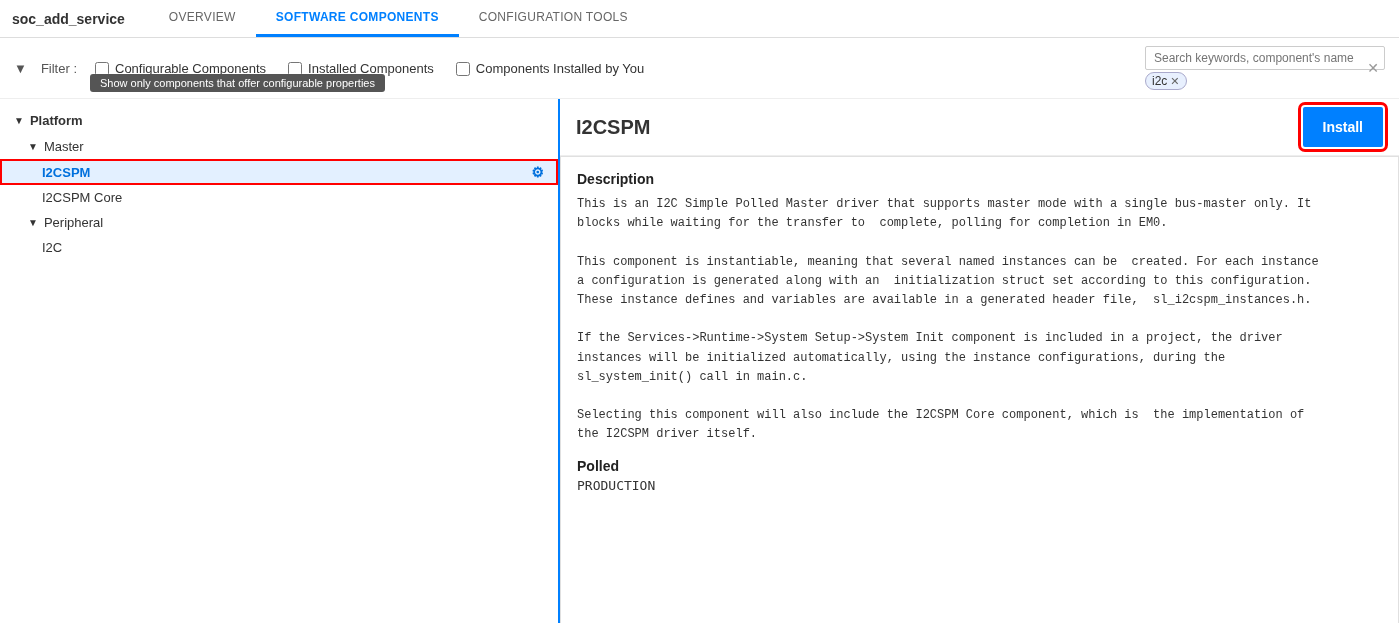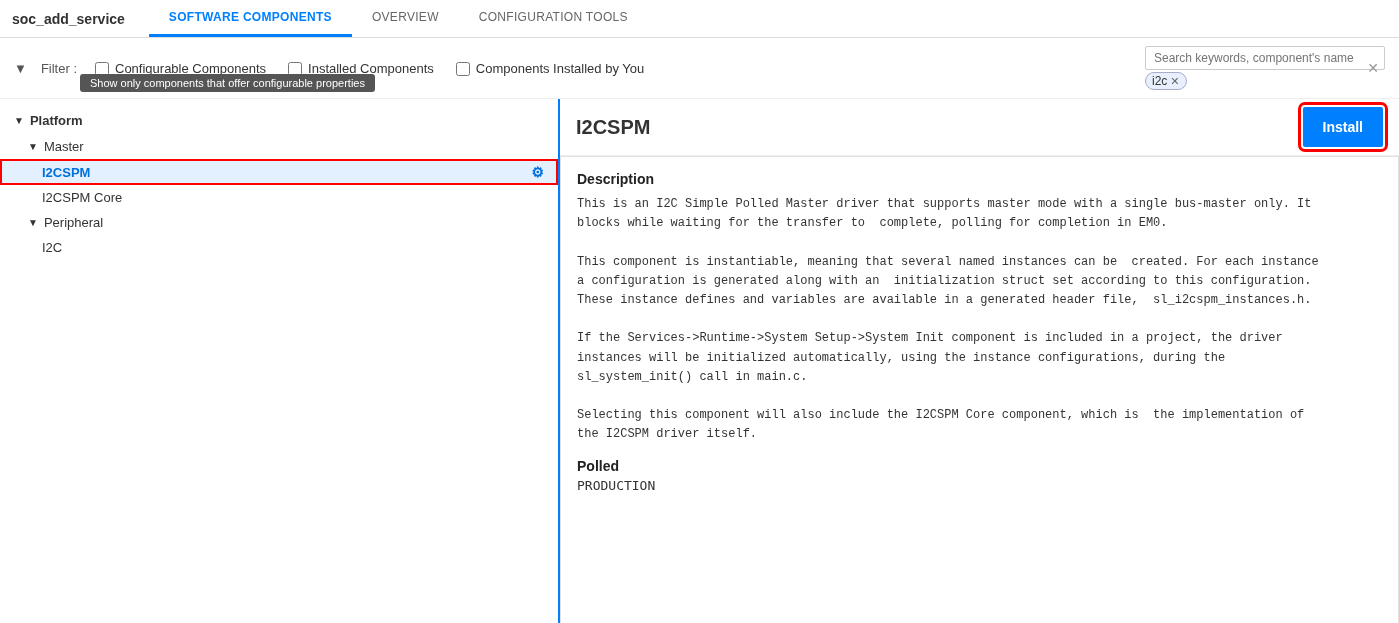--- a/index.html
+++ b/index.html
@@ -133,21 +133,21 @@
 
     
     .tooltip-bar {
       background: #555;
       color: #fff;
       font-size: 11px;
       padding: 3px 10px;
       border-radius: 3px;
       position: absolute;
       top: 36px;
-      left: 80px;
+      left: 90px;
       z-index: 10;
       white-space: nowrap;
     }
 
     
     .main-content {
       display: flex;
       height: calc(623px - 38px - 46px);
       overflow: hidden;
     }
@@ -293,22 +293,22 @@
     .right-body::-webkit-scrollbar { width: 8px; }
     .right-body::-webkit-scrollbar-track { background: #f5f5f5; }
     .right-body::-webkit-scrollbar-thumb { background: #ccc; border-radius: 4px; }
   </style>
 </head>
 <body>
 
 <div class="top-nav">
   <span class="app-title">soc_add_service</span>
   <nav class="nav-tabs">
+    <div class="nav-tab">OVERVIEW</div>
     <div class="nav-tab active">SOFTWARE COMPONENTS</div>
-    <div class="nav-tab">OVERVIEW</div>
     <div class="nav-tab">CONFIGURATION TOOLS</div>
   </nav>
 </div>
 
 <div class="filter-bar">
   <span class="filter-icon">▼</span>
   <span class="filter-label">Filter :</span>
 
   <div class="filter-item">
     <input type="checkbox" id="f-configurable" style="">

